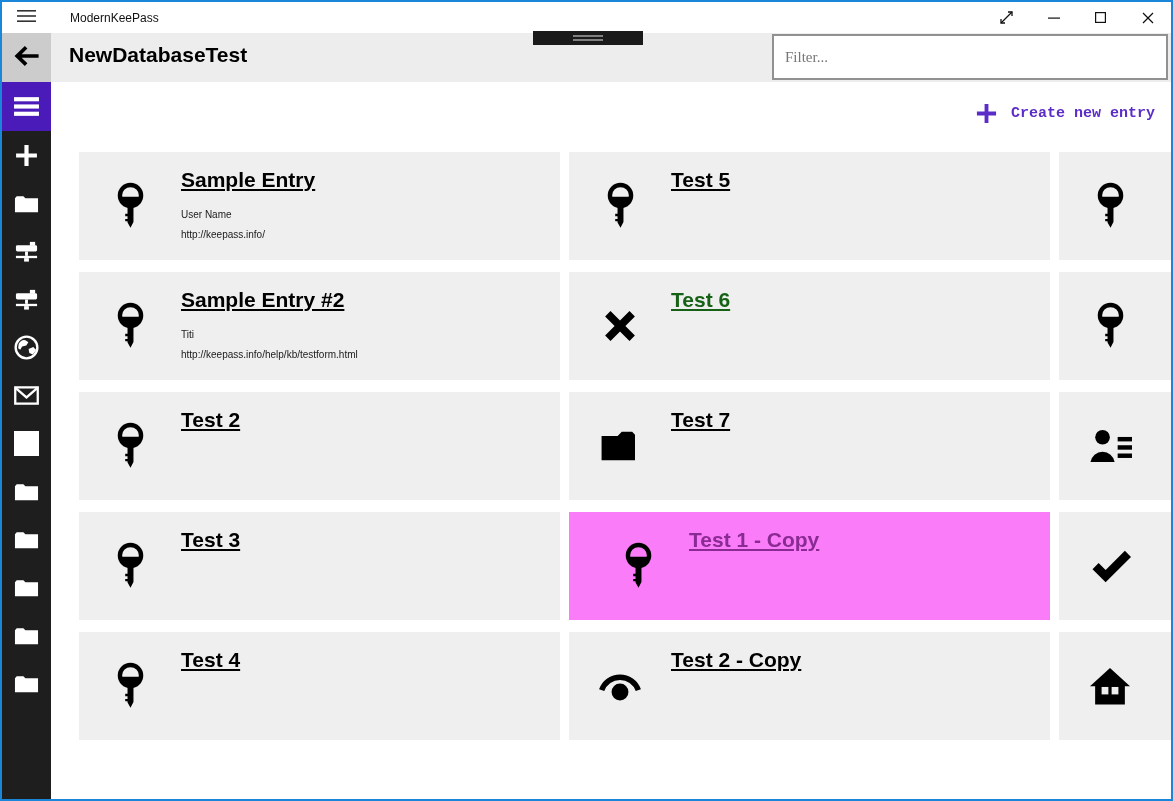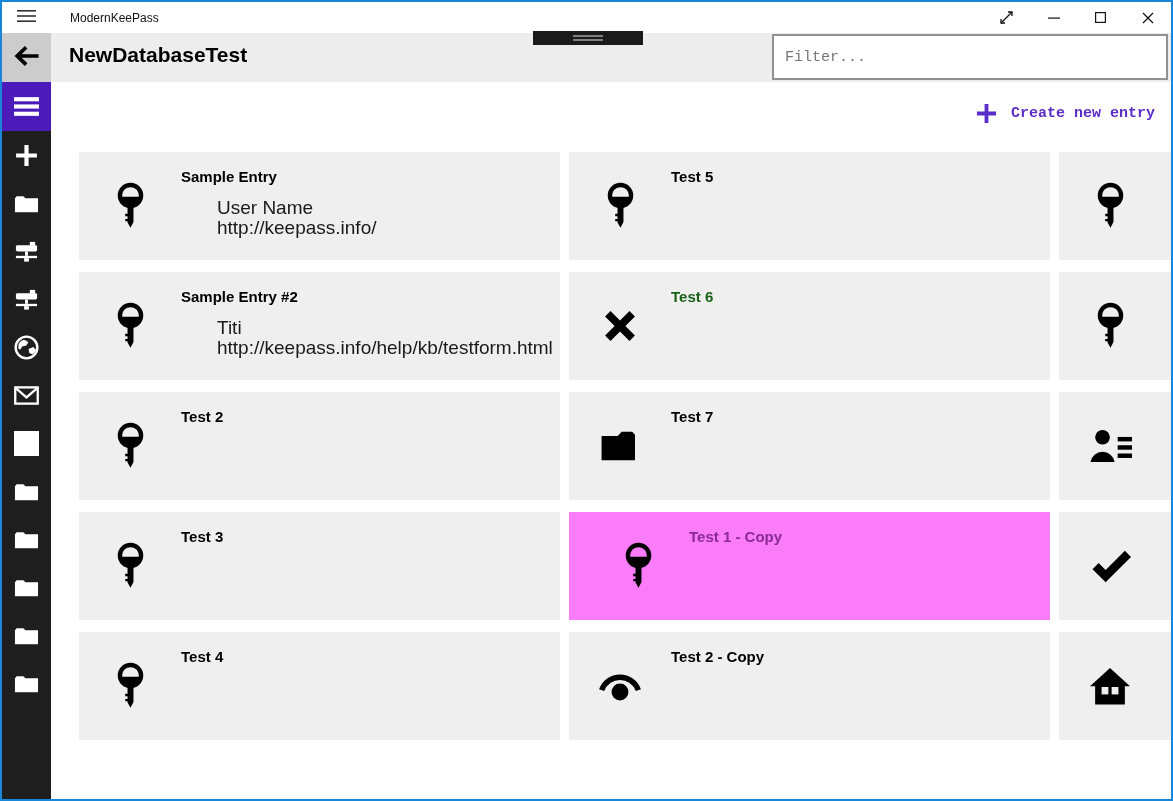--- a/index.html
+++ b/index.html
@@ -22,21 +22,21 @@
   .drag-handle { position:absolute; left:531px; top:29px; width:110px; height:14px; background:#1a1a1a; z-index:6;
     display:flex; flex-direction:column; align-items:center; justify-content:center; gap:2px; }
   .drag-handle i { display:block; width:30px; height:2px; background:#808080; }
 
   
   .header { position:absolute; left:0; right:0; top:31px; height:49px; background:#ededed; z-index:2; }
   .back-btn { position:absolute; left:0; top:0; width:49px; height:49px; background:#cccccc; border:none;
     display:flex; align-items:center; justify-content:center; color:#000; }
   .header-title { position:absolute; left:67px; top:10px; font-size:21px; font-weight:700; color:#000; }
   .filter-input { position:absolute; right:3px; top:1px; width:396px; height:46px;
-    border:2px solid #919191; background:#fff; font-family:Liberation Mono, monospace;
+    border:2px solid #919191; background:#fff; font-family:Liberation Serif, serif;
     font-size:15px; padding:0 11px; color:#222; outline:none; }
   .filter-input::placeholder { color:#767676; }
 
   
   .sidebar { position:absolute; left:0; top:80px; bottom:0; width:49px; background:#1e1e1e; z-index:3; }
   .side-btn { width:49px; height:48px; display:flex; align-items:center; justify-content:center; color:#fff; cursor:pointer; }
   .side-btn.active { height:49px; background:var(--accent,#4a1bb8); }
   .side-icon { display:flex; align-items:center; justify-content:center; }
   .side-icon svg { width:25px; height:25px; }
   .side-btn.active .side-icon svg { width:27px; height:27px; }
@@ -48,24 +48,24 @@
     font-size:15px; font-weight:700; cursor:pointer; }
   .create-btn .c-icon { display:flex; }
 
   .entry-grid { position:absolute; left:28px; top:70px;
     display:grid; grid-template-columns:repeat(3,481px); grid-auto-rows:108px; gap:12px 9px; }
 
   .entry { background:var(--card-bg,#efefef); display:flex; overflow:hidden; cursor:pointer; }
   .entry.selected { background:var(--selection-bg,#fa7cf8);padding-left:18px; }
   .entry-icon { width:102px; flex:none; display:flex; align-items:center; justify-content:center; color:#000; }
   .entry-body { padding-top:16px; min-width:0; }
-  .entry-title { font-size:15px; font-weight:700; color:#000; white-space:nowrap; }
+  .entry-title { font-size:21px; font-weight:700; color:#000; white-space:nowrap;text-decoration:underline; }
   .entry.expired .entry-title { color:var(--expired-text,#176117); }
   .entry.selected .entry-title { color:var(--selection-text,#8a2b94); }
-  .entry-details { margin-top:13px; font-size:19px; line-height:20px; color:#1a1a1a; white-space:nowrap;margin-left:36px; }
+  .entry-details { margin-top:13px; font-size:10px; line-height:20px; color:#1a1a1a; white-space:nowrap; }
 </style>
 </head>
 <body>
 
 <div class="window">
 
   <div class="titlebar">
     <div class="tb-menu">
       <span><svg width="19" height="14" viewBox="0 0 19 14">
             <g fill="currentColor">

